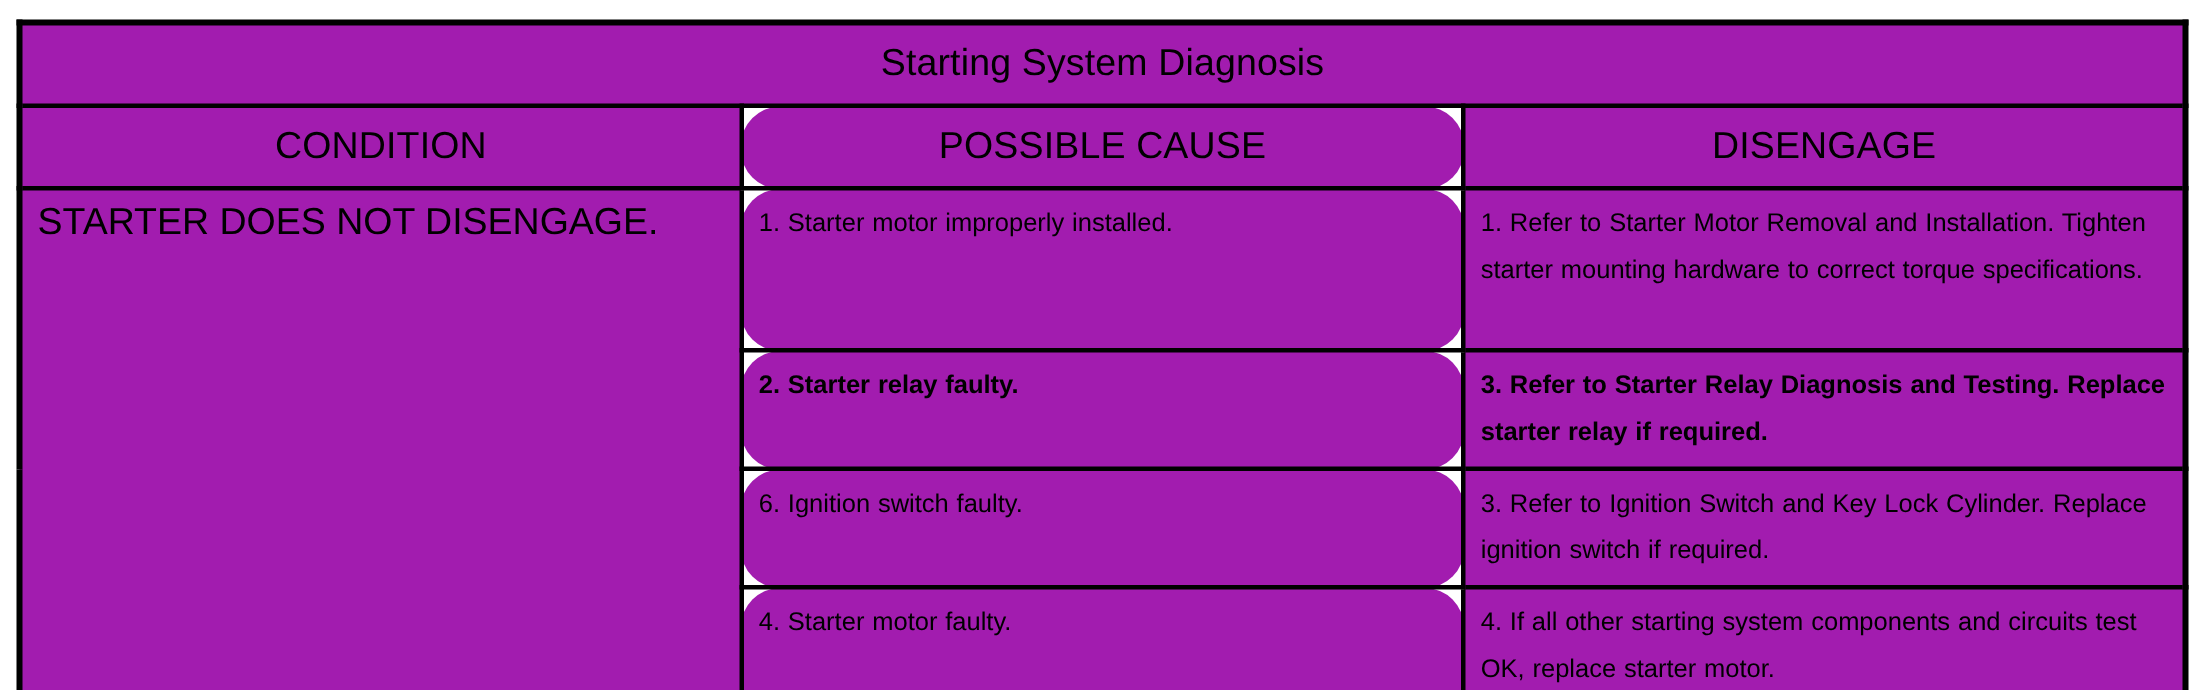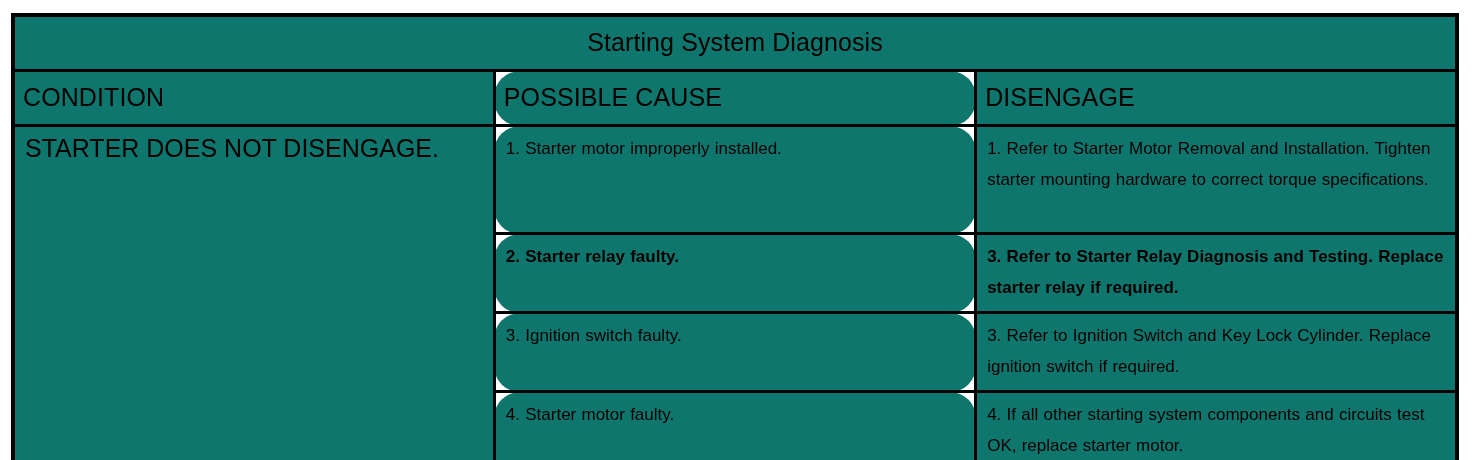--- a/index.html
+++ b/index.html
@@ -38,35 +38,35 @@
   }
 
   
   table.diag {
     border: 4px solid #000000;
   }
 
   td {
     vertical-align: top;
     padding: 0;
-    background: #0f766e;
+    background: #a21caf;
   }
 
   .cell-title {
     text-align: center;
     vertical-align: middle;
     font-size: 25px;
     line-height: 30px;
     height: 42px;
     padding: 4px 8px 6px 8px;
     letter-spacing: 0.1px;
   }
 
   .cell-head {
-    text-align: left;
+    text-align: center;
     vertical-align: middle;
     font-size: 25px;
     line-height: 30px;
     height: 42px;
     padding: 4px 8px 6px 8px;
     letter-spacing: 0.1px;
   }
 
   .cell-body {
     font-size: 17px;
@@ -112,21 +112,21 @@
         <td class="cell-body col-cause">1. Starter motor improperly installed.</td>
         <td class="cell-body col-correction">1. Refer to Starter Motor Removal and Installation. Tighten starter mounting hardware to correct torque specifications.</td>
       </tr>
 
       <tr class="row-2">
         <td class="cell-body col-cause">2. Starter relay faulty.</td>
         <td class="cell-body col-correction">3. Refer to Starter Relay Diagnosis and Testing. Replace starter relay if required.</td>
       </tr>
 
       <tr class="row-3">
-        <td class="cell-body col-cause">3. Ignition switch faulty.</td>
+        <td class="cell-body col-cause">6. Ignition switch faulty.</td>
         <td class="cell-body col-correction">3. Refer to Ignition Switch and Key Lock Cylinder. Replace ignition switch if required.</td>
       </tr>
 
       <tr class="row-4">
         <td class="cell-body col-cause">4. Starter motor faulty.</td>
         <td class="cell-body col-correction">4. If all other starting system components and circuits test OK, replace starter motor.</td>
       </tr>
     </tbody>
   </table>
 </div>

